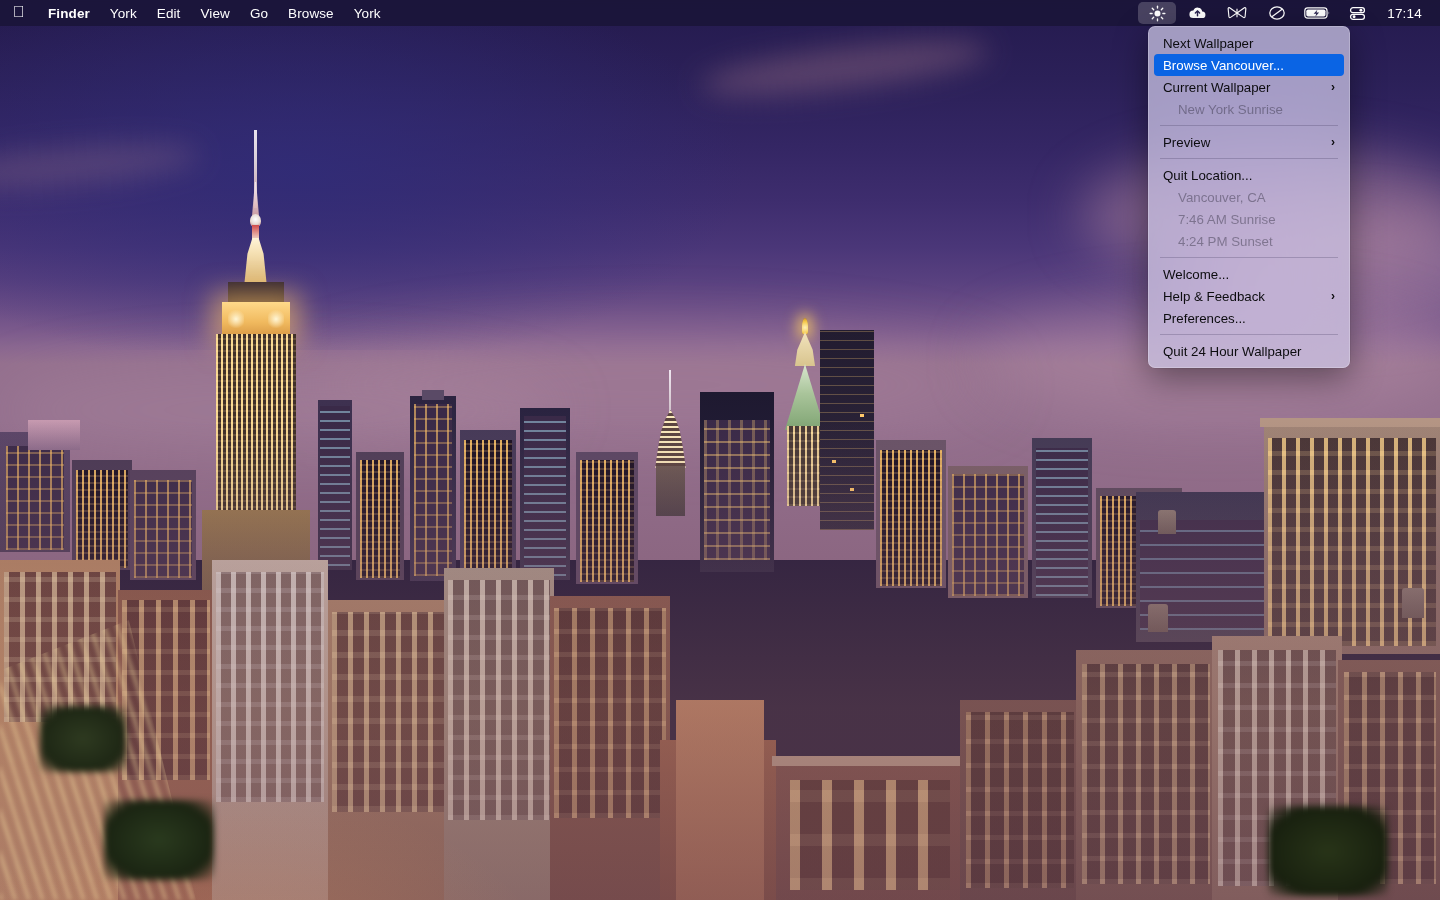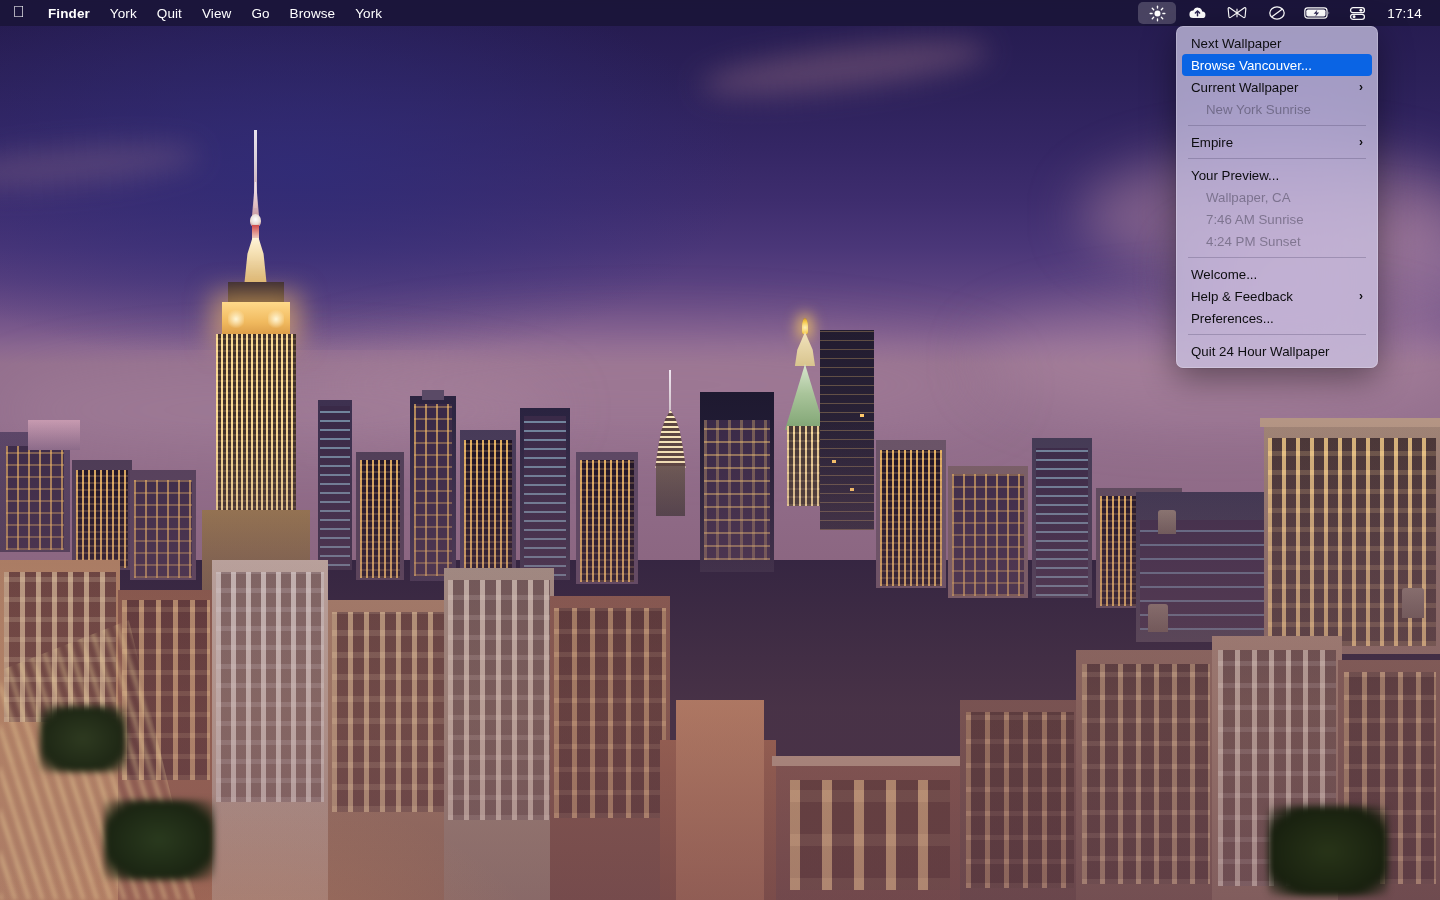--- a/index.html
+++ b/index.html
@@ -264,21 +264,21 @@
   }
   .mb-icon.active { background:rgba(255,255,255,.20); }
   .mb-clock {
     padding:0 8px 0 10px; height:26px;
     display:flex; align-items:center;
     font-size:13.5px; letter-spacing:.2px;
   }
 
   
   #wp-menu {
-    position:absolute; left:1176px; top:26px;
+    position:absolute; left:1148px; top:26px;
     width:202px;
     background:rgba(205,200,228,.74);
     backdrop-filter:blur(34px) saturate(140%);
     -webkit-backdrop-filter:blur(34px) saturate(140%);
     border-radius:7px;
     border:.5px solid rgba(255,255,255,.22);
     box-shadow:0 10px 34px rgba(0,0,0,.42), 0 0 0 .5px rgba(0,0,0,.12);
     padding:5px 0 5px 0;
     z-index:60;
     font-size:13.3px;
@@ -474,21 +474,21 @@
 
   <div style="position:absolute;left:40px;top:706px;width:86px;height:66px;background:radial-gradient(ellipse at 50% 50%, #2e3a20 0%, #1d2614 70%, rgba(20,26,14,0) 100%);filter:blur(3px);"></div>
   <div style="position:absolute;left:104px;top:800px;width:110px;height:80px;background:radial-gradient(ellipse at 50% 50%, #2a3a1e 0%, #1a2412 70%, rgba(20,26,14,0) 100%);filter:blur(3px);"></div>
   <div style="position:absolute;left:1268px;top:806px;width:120px;height:90px;background:radial-gradient(ellipse at 50% 50%, #283418 0%, #18200f 72%, rgba(20,26,14,0) 100%);filter:blur(3px);"></div>
 
   <div id="menubar">
     <div class="apple" aria-hidden="true"></div>
 
     <div class="mb-item bold">Finder</div>
     <div class="mb-item">York</div>
-    <div class="mb-item">Quit</div>
+    <div class="mb-item">Edit</div>
     <div class="mb-item">View</div>
     <div class="mb-item">Go</div>
     <div class="mb-item">Browse</div>
     <div class="mb-item">York</div>
 
     <div class="spacer"></div>
 
     <div class="mb-right">
 
       <div class="mb-icon active">
@@ -564,31 +564,31 @@
       <span>Current Wallpaper</span>
       <span class="chev">›</span>
     </div>
     <div class="mi disabled">
       <span>New York Sunrise</span>
     </div>
 
     <div class="msep"></div>
 
     <div class="mi">
-      <span>Empire</span>
+      <span>Preview</span>
       <span class="chev">›</span>
     </div>
 
     <div class="msep"></div>
 
     <div class="mi">
-      <span>Your Preview...</span>
+      <span>Quit Location...</span>
     </div>
     <div class="mi disabled">
-      <span>Wallpaper, CA</span>
+      <span>Vancouver, CA</span>
     </div>
     <div class="mi disabled">
       <span>7:46 AM Sunrise</span>
     </div>
     <div class="mi disabled">
       <span>4:24 PM Sunset</span>
     </div>
 
     <div class="msep"></div>
 

